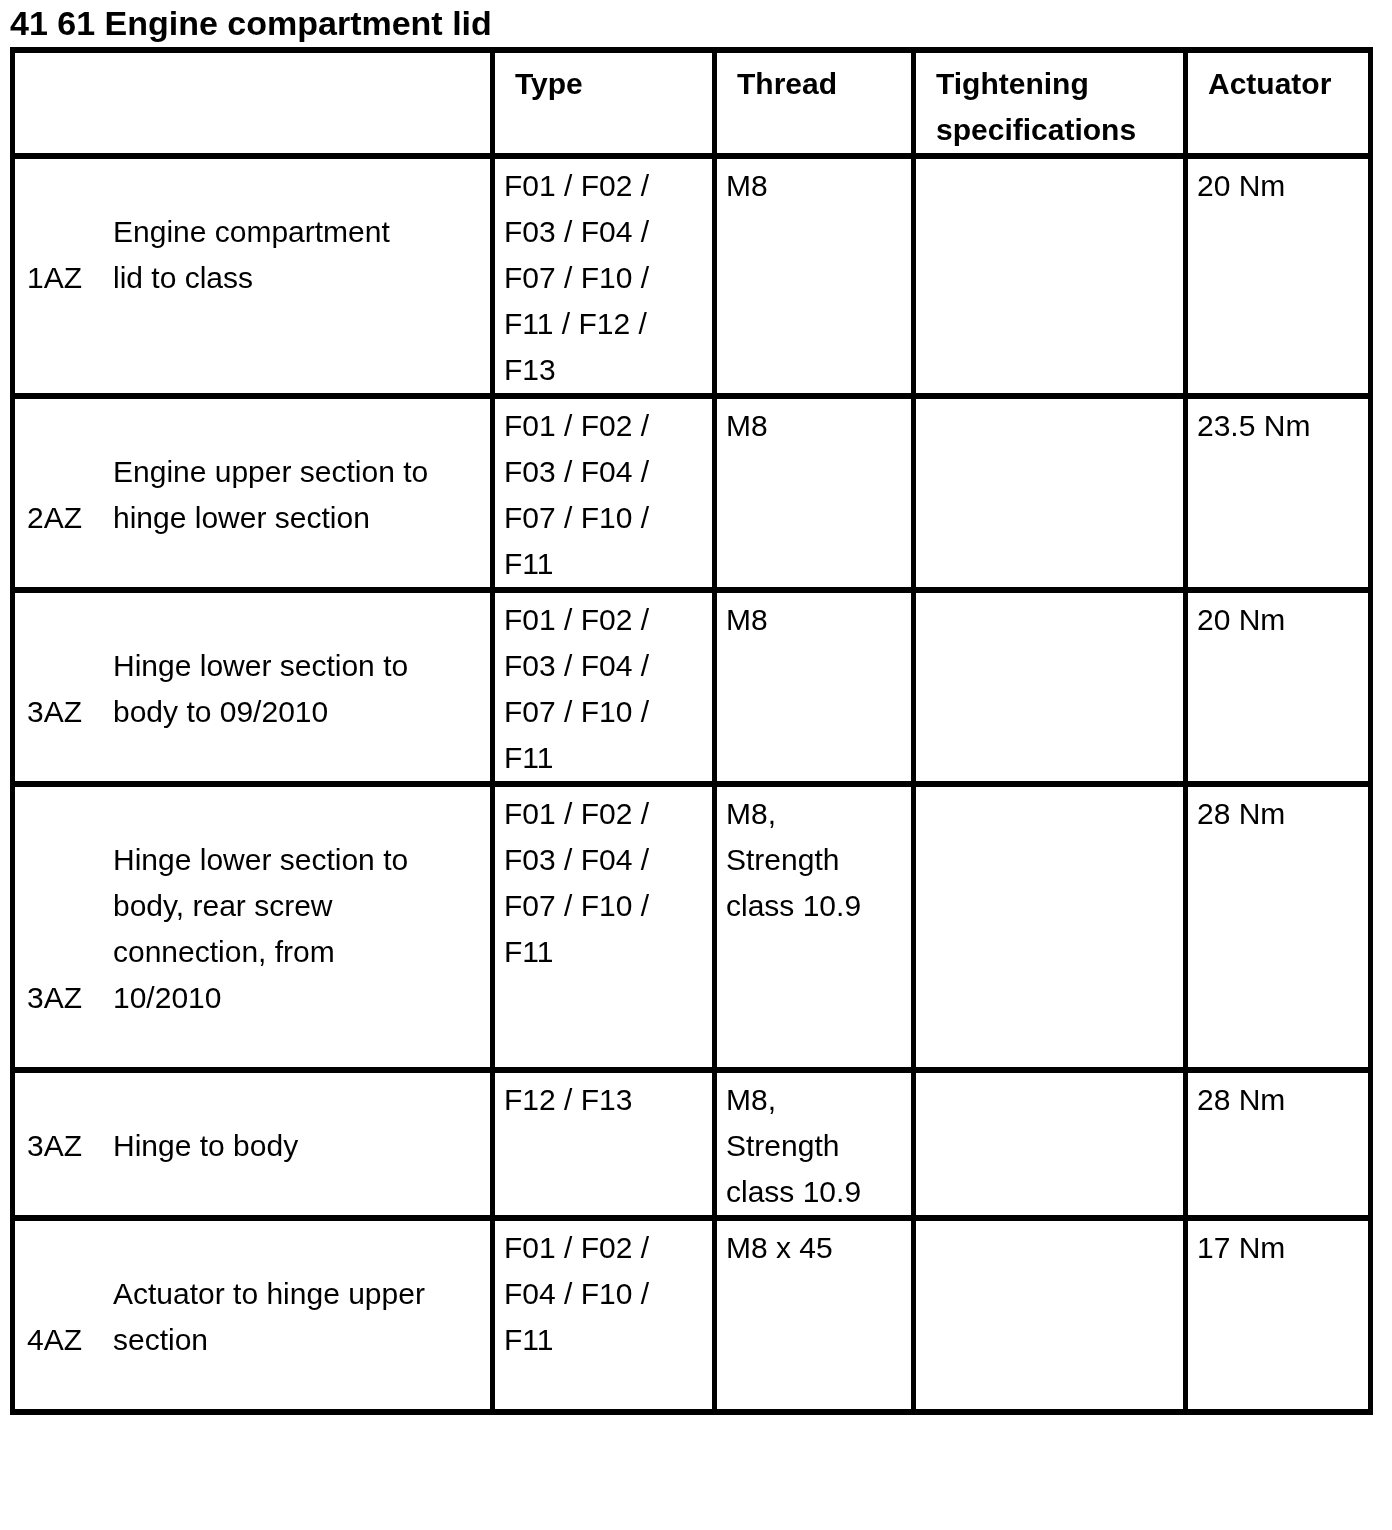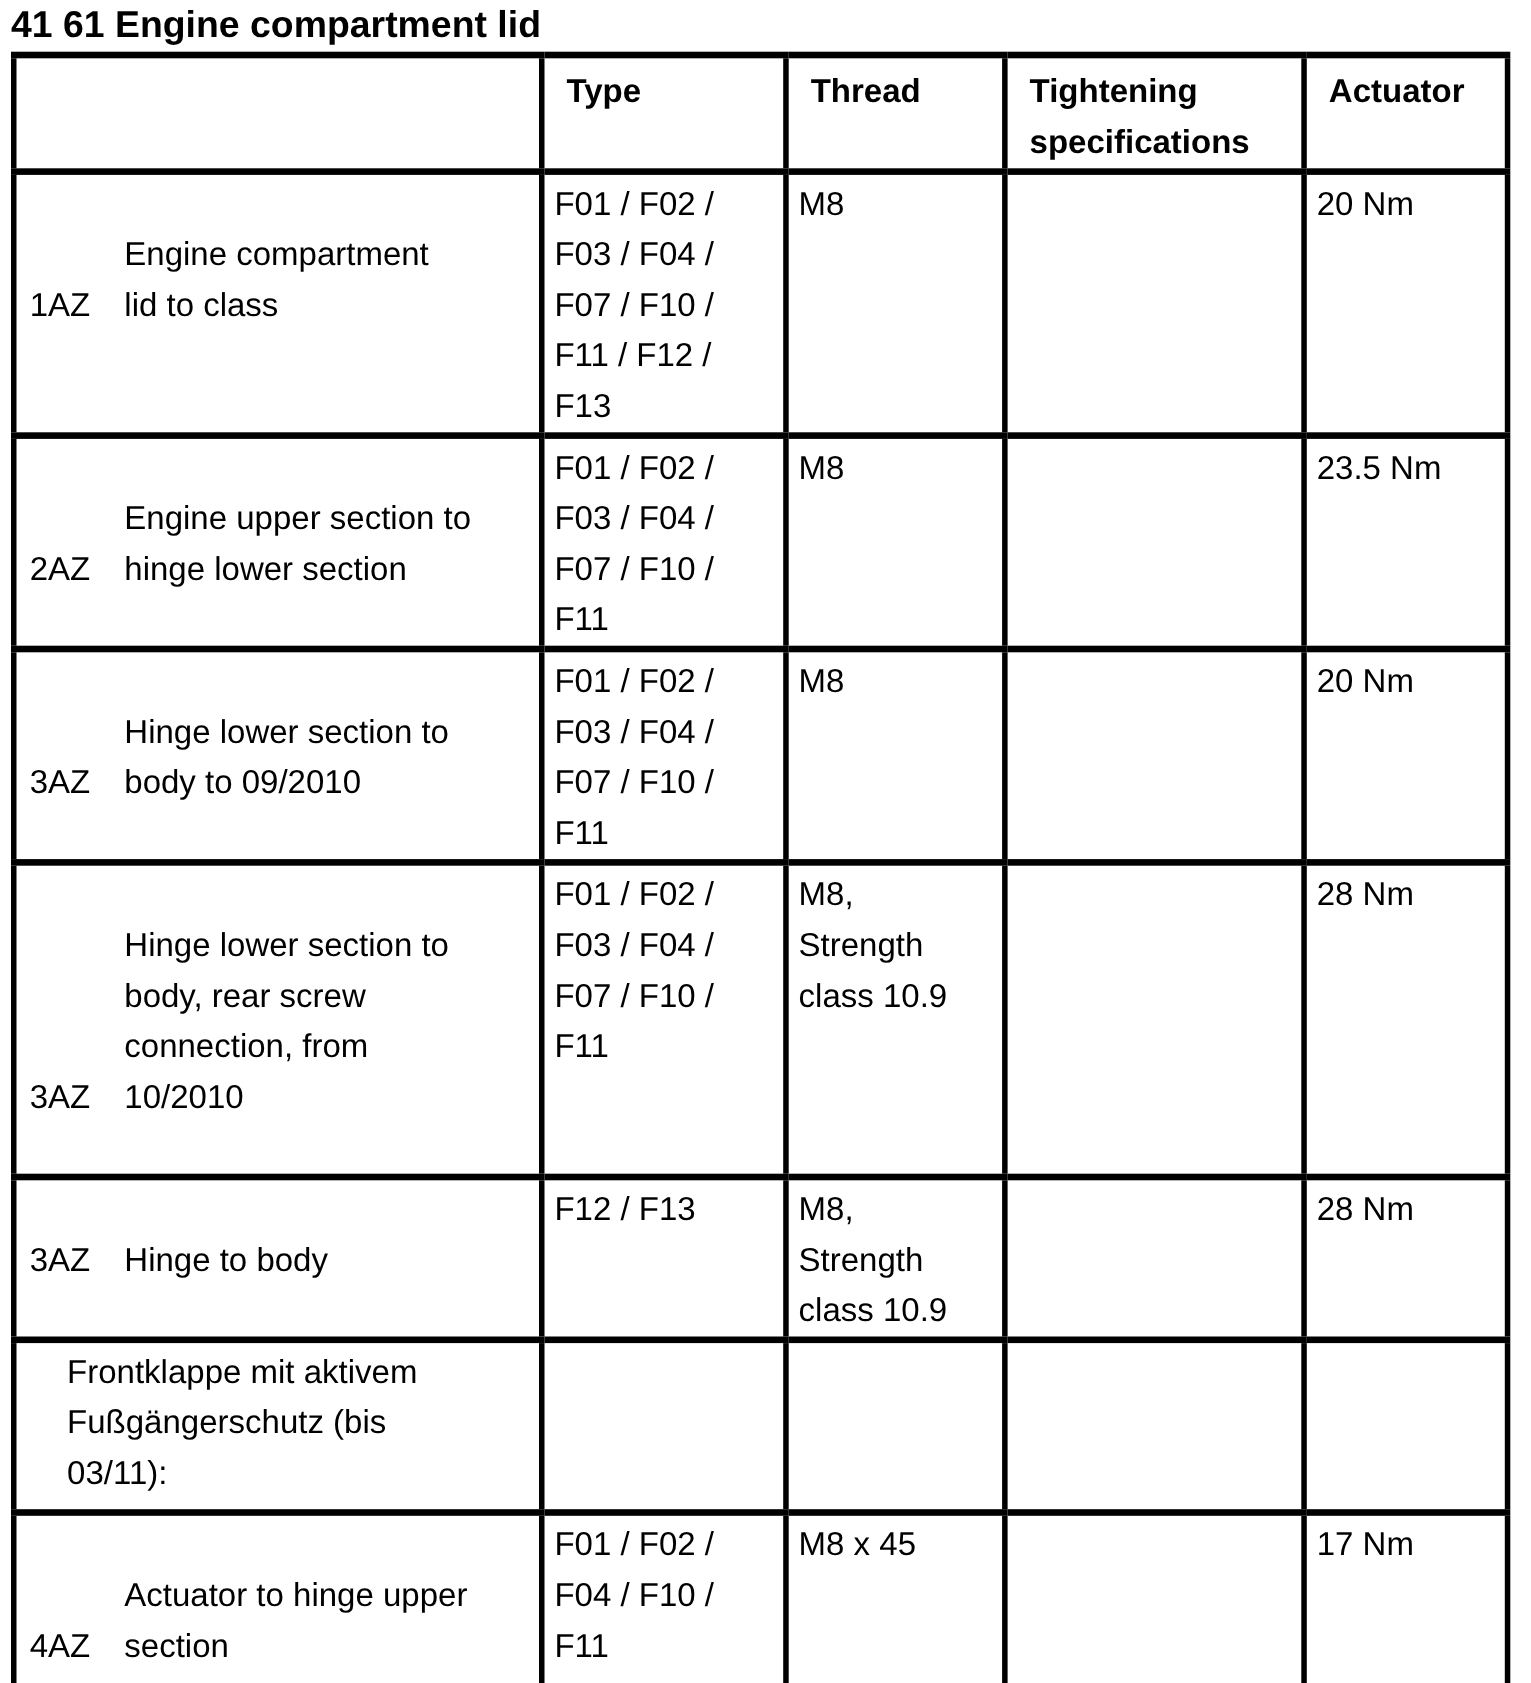--- a/index.html
+++ b/index.html
@@ -175,29 +175,20 @@
             <span class="desc">Hinge to body</span>
           </div>
         </td>
         <td>F12 / F13</td>
         <td>M8,
 Strength
 class 10.9</td>
         <td></td>
         <td>28 Nm</td>
       </tr>
-      <tr class="r-5">
-        <td class="label-cell section-label">Frontklappe mit aktivem
-Fußgängerschutz (bis
-03/11):</td>
-        <td></td>
-        <td></td>
-        <td></td>
-        <td></td>
-      </tr>
       <tr class="r-6">
         <td class="label-cell">
           <div class="label-flex">
             <span class="code">4AZ</span>
             <span class="desc">Actuator to hinge upper
 section</span>
           </div>
         </td>
         <td>F01 / F02 /
 F04 / F10 /

